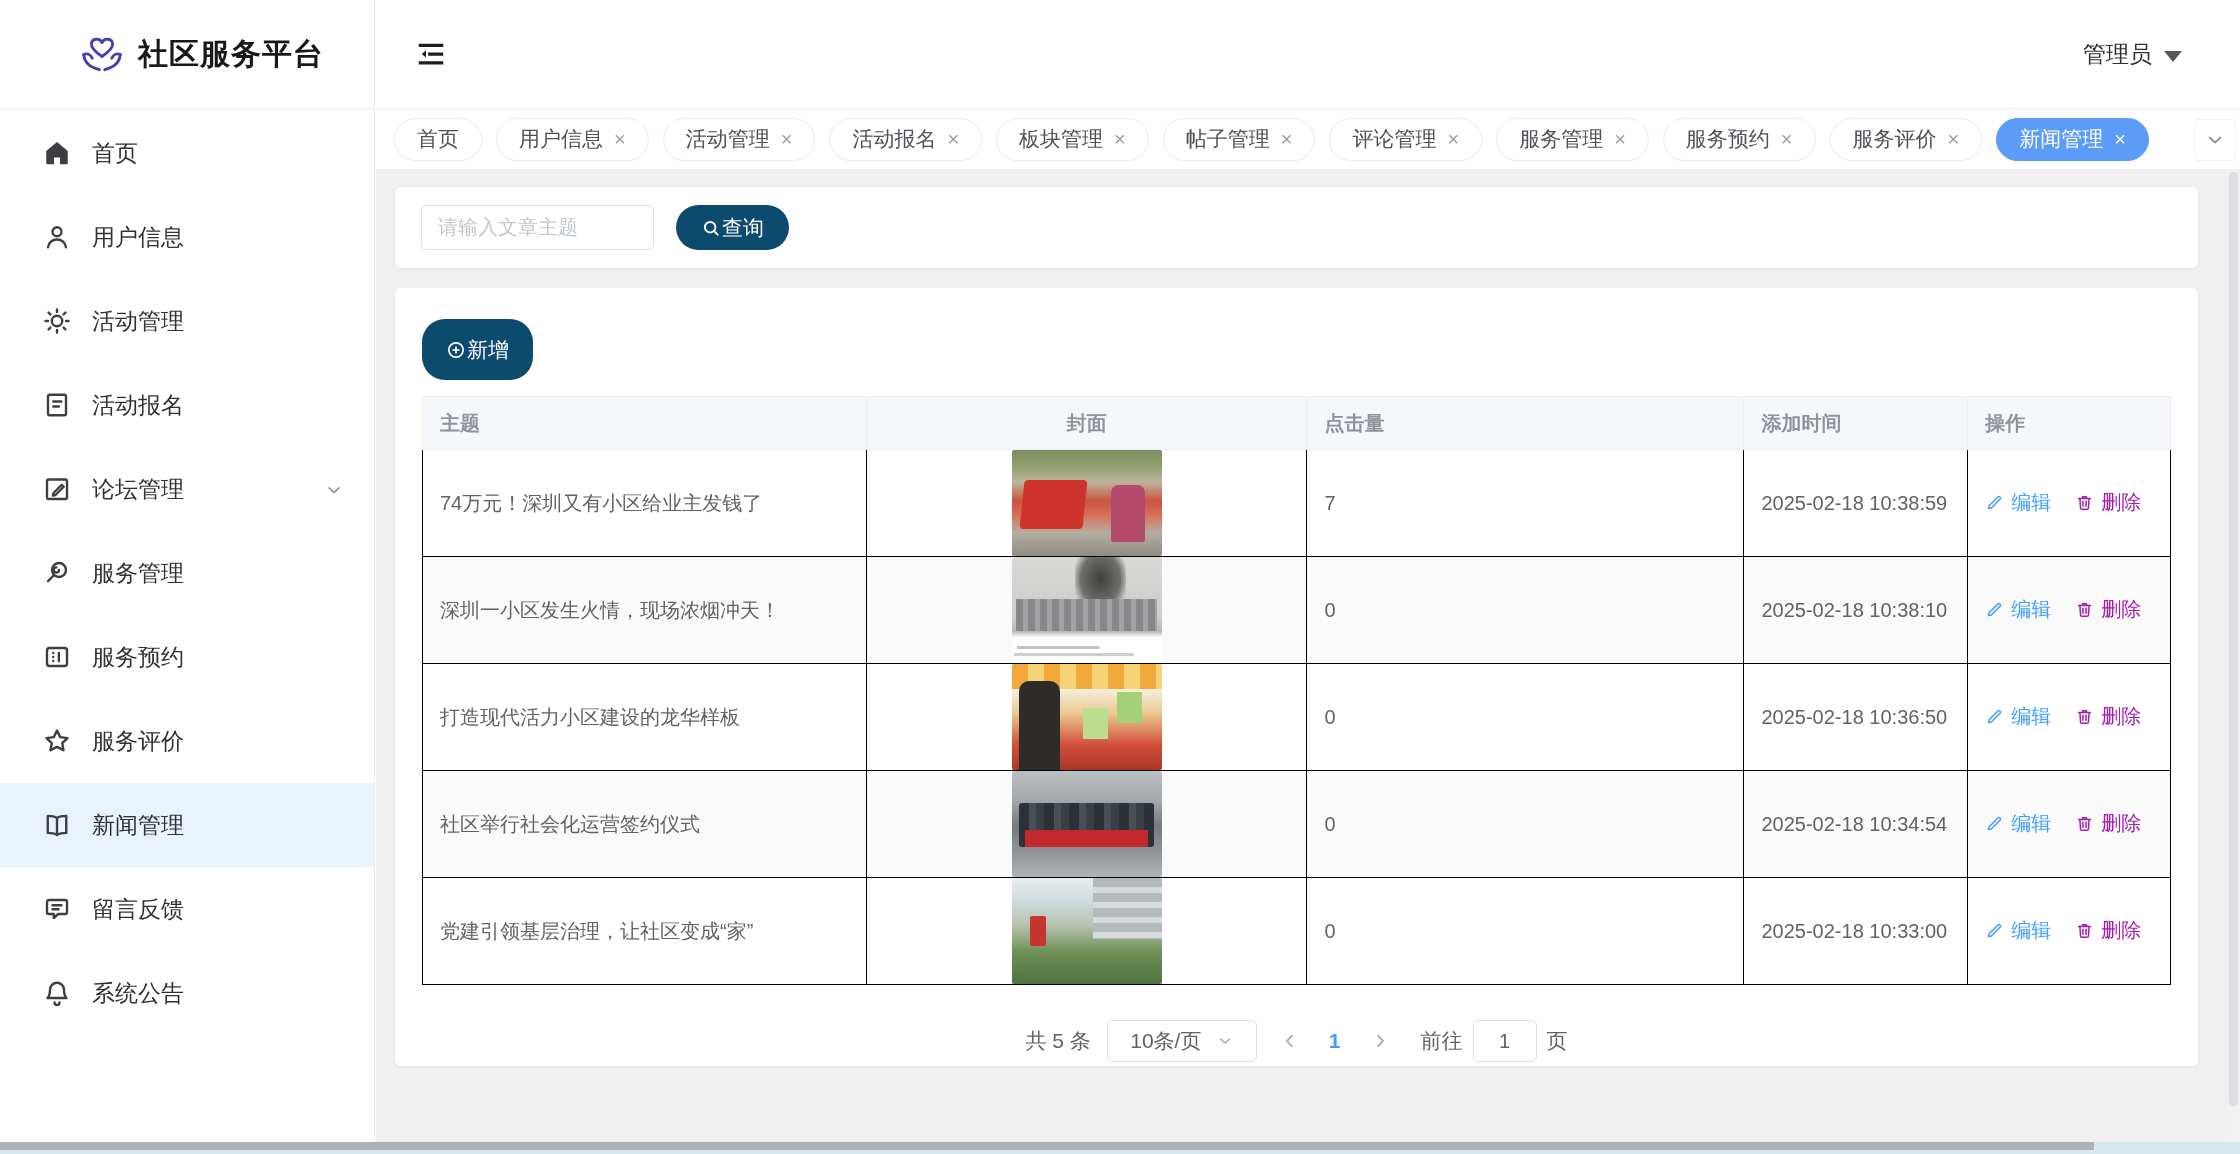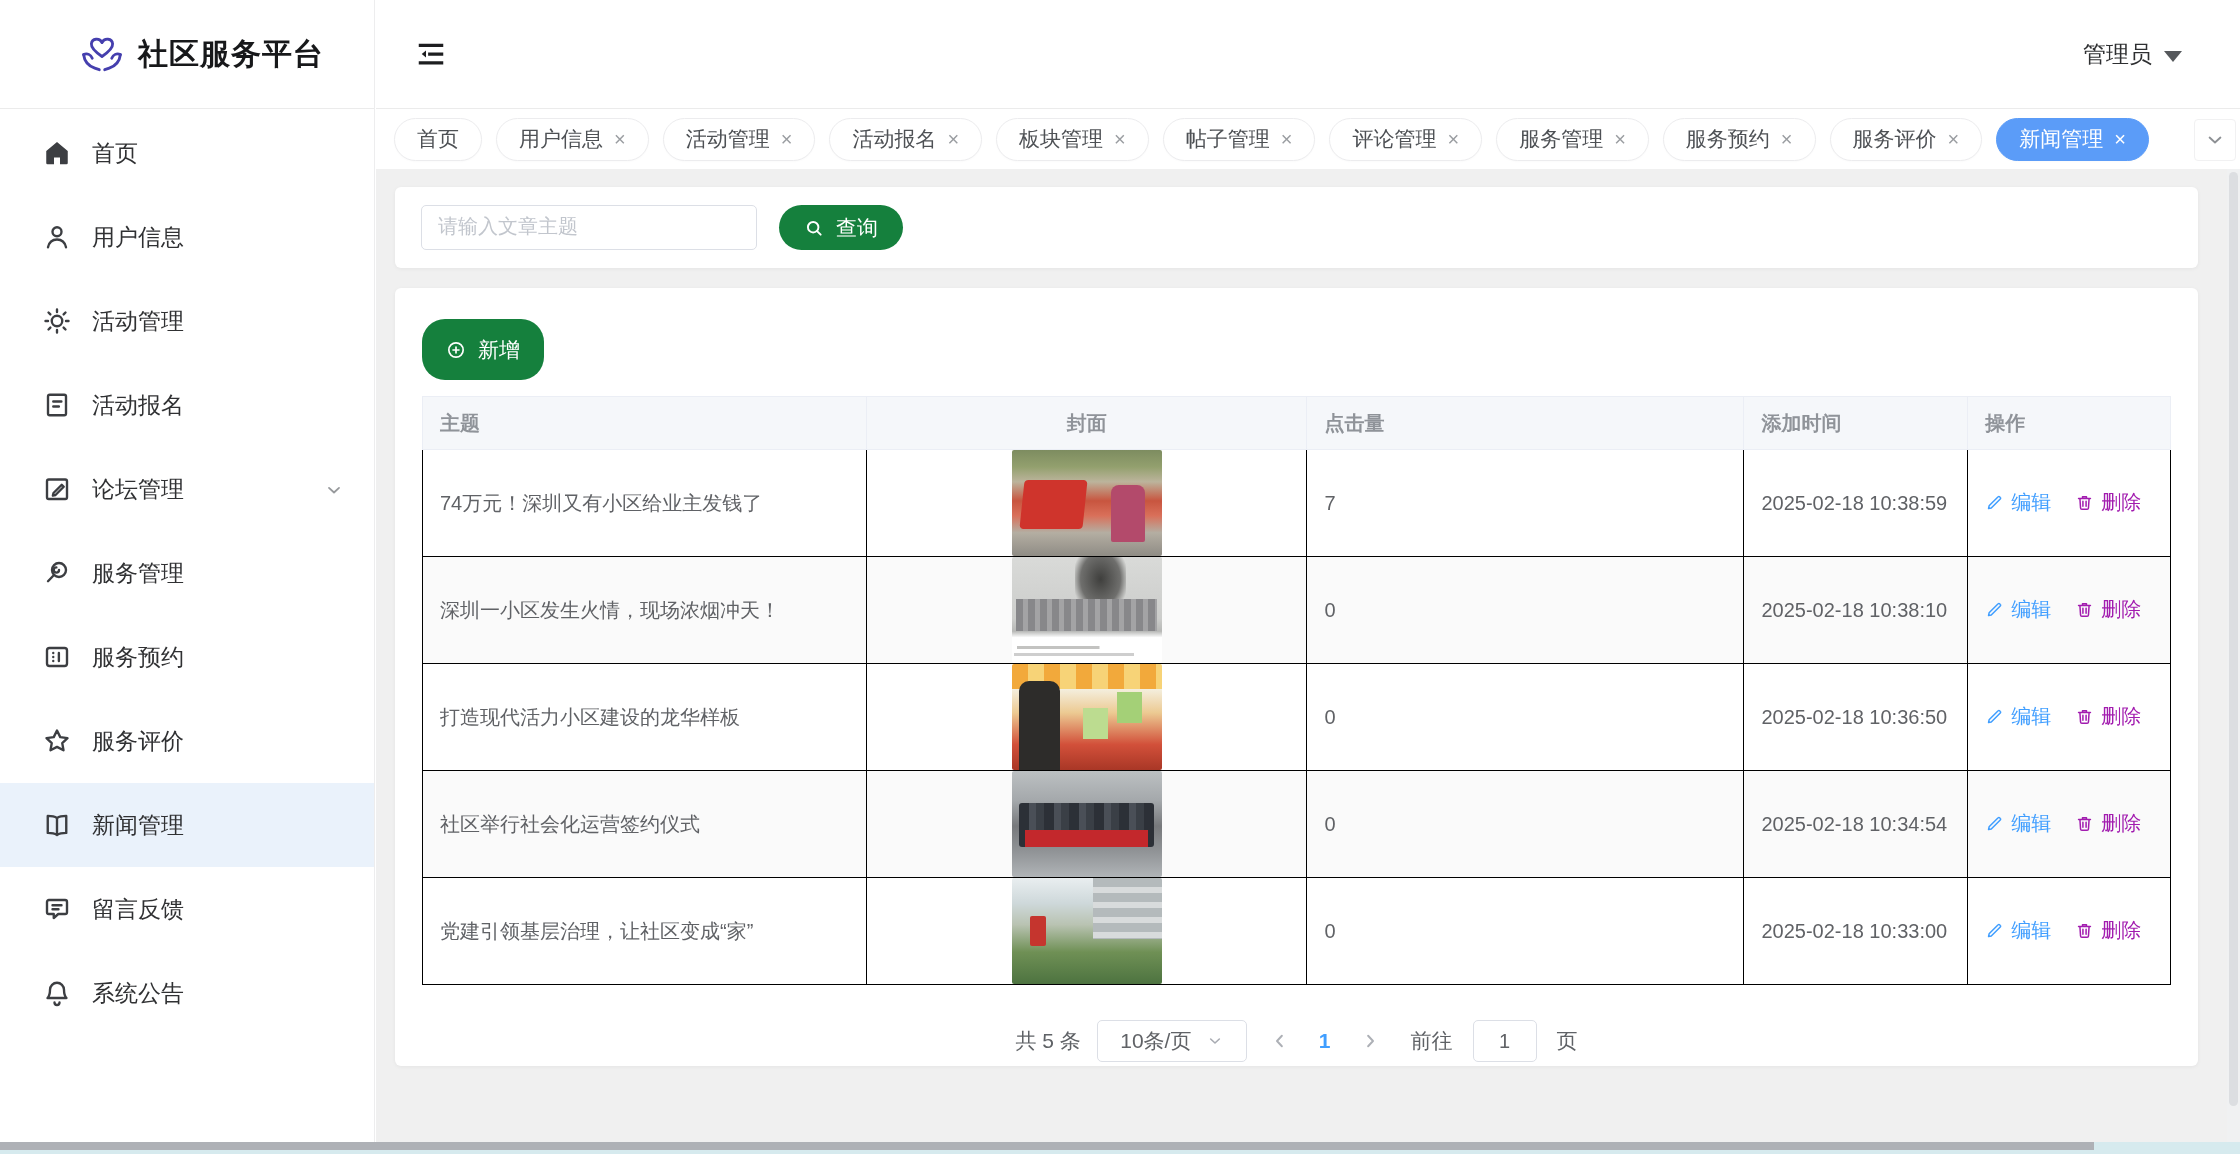--- a/index.html
+++ b/index.html
@@ -35,23 +35,23 @@
   .tab .tab-close { font-size:20px; color:#9a9da1; line-height:1; }
   .tab.active { background:#5b9cf8; border-color:#5b9cf8; color:#fff; }
   .tab.active .tab-close { color:#fff; }
   .tab-overflow { position:absolute; right:4px; top:119px; width:42px; height:42px; background:#fff; border:1px solid #f1f1f2; border-radius:4px; display:flex; align-items:center; justify-content:center; color:#8d9094; z-index:4; }
   .tab-overflow svg { width:20px; height:20px; }
 
   
   .content { position:absolute; left:376px; top:169px; right:0; bottom:12px; background:#f0f0f0; padding:18px 42px 0 19px; overflow:hidden; }
   .card { background:#fff; border-radius:6px; box-shadow:0 1px 4px rgba(0,0,0,0.05); }
   .search-card { height:81px; display:flex; align-items:center; padding-left:26px; gap:22px; }
-  .search-input { width:336px; height:45px; border:1px solid #dcdfe6; border-radius:5px; padding:0 16px; font-size:20px; color:#606266; outline:none; font-family:Liberation Mono, monospace; }
+  .search-input { width:233px; height:45px; border:1px solid #dcdfe6; border-radius:5px; padding:0 16px; font-size:20px; color:#606266; outline:none; font-family:Liberation Serif, serif; }
   .search-input::placeholder { color:#c2c6cd; }
-  .btn { display:inline-flex; align-items:center; justify-content:center; gap:12px; background:#15803d; color:#fff; border:none; border-radius:23px; font-size:21px; cursor:pointer; font-family:inherit;text-align:center; }
+  .btn { display:inline-flex; align-items:center; justify-content:center; gap:1px; background:#0c4a6e; color:#fff; border:none; border-radius:23px; font-size:21px; cursor:pointer; font-family:inherit;text-align:center; }
   .btn svg { width:20px; height:20px; }
   .search-btn { height:45px; padding:0 25px; }
   .table-card { margin-top:20px; height:778px; padding:31px 27px 0 27px; position:relative; }
   .add-btn { height:61px; padding:0 24px; }
 
   
   table.news { width:100%; border-collapse:collapse; table-layout:fixed; margin-top:16px; font-size:20px; color:#606266; }
   .news th { background:#f5f7fa; color:#8f9399; font-weight:bold; height:53px; padding:0 17px; text-align:left; border:1px solid #ebeef5; font-size:20px; }
   .news td { height:106px; padding:0 17px; border:1px solid #000000; background:#fff; }
   .news tbody tr:nth-child(even) td { background:#fafafa; }
@@ -86,21 +86,21 @@
   .op.del { color:#a21caf; }
 
   
   .pager { margin-top:35px; display:flex; align-items:center; justify-content:center; gap:16px; font-size:21px; color:#5f6266; }
   .pager .total { }
   .page-size { width:150px; height:42px; border:1px solid #dcdfe6; border-radius:5px; display:flex; align-items:center; justify-content:center; gap:16px; color:#606266; cursor:pointer; background:#fff; }
   .page-size svg { width:16px; height:16px; color:#a8abb2; }
   .pg-arrow { width:34px; height:34px; display:flex; align-items:center; justify-content:center; color:#adb0b6; cursor:pointer; }
   .pg-arrow svg { width:18px; height:18px; }
   .pg-num { color:#409eff; font-weight:bold; padding:0 6px; cursor:pointer; }
-  .goto { display:flex; align-items:center; gap:20px; margin-left:8px; }
+  .goto { display:flex; align-items:center; gap:10px; margin-left:8px; }
   .goto-input { width:64px; height:42px; border:1px solid #dcdfe6; border-radius:5px; text-align:center; font-size:20px; color:#606266; outline:none; font-family:inherit; }
 
   
   .vscroll { position:absolute; right:0; top:169px; width:13px; bottom:12px; background:#f0f1f2; z-index:5; }
   .vscroll .vthumb { position:absolute; top:3px; left:2px; width:9px; height:96%; border-radius:5px; background:#dcdee1; }
   .hscroll { position:absolute; left:0; bottom:0; width:100%; height:12px; background:#d6eaee; z-index:6; }
   .hscroll .hthumb { position:absolute; left:0; top:0; height:8px; width:93.5%; background:#aeb1b6; }
 </style>
 </head>
 <body>

